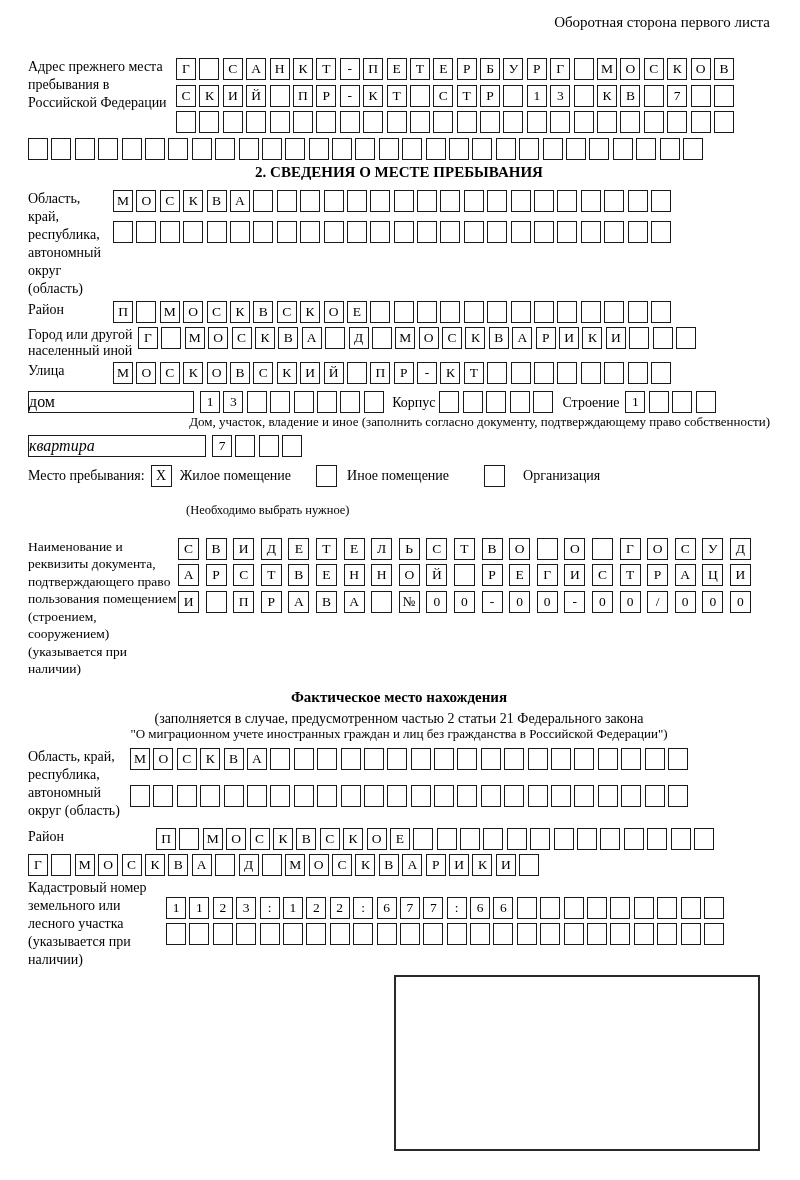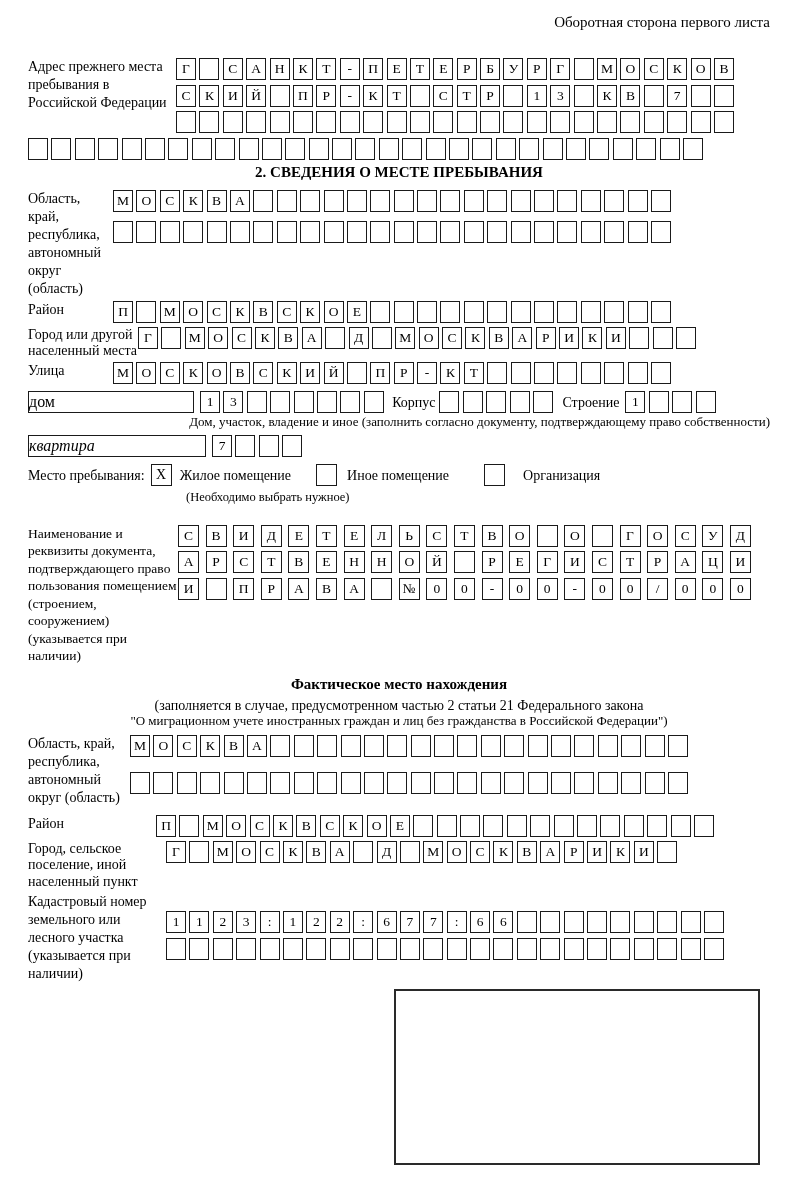--- a/index.html
+++ b/index.html
@@ -254,21 +254,21 @@
         <span class="cell"></span>
         <span class="cell"></span>
         <span class="cell"></span>
         <span class="cell"></span>
         <span class="cell"></span>
         <span class="cell"></span>
       </div>
   </div>
 
   <div class="field" style="margin-top:4px;">
-    <div class="flabel" style="width:110px; line-height:16.5px;">Город или другой населенный места</div>
+    <div class="flabel" style="width:110px; line-height:16.5px;">Город или другой населенный иной</div>
     <div class="cellrow">
         <span class="cell">Г</span>
         <span class="cell"></span>
         <span class="cell">М</span>
         <span class="cell">О</span>
         <span class="cell">С</span>
         <span class="cell">К</span>
         <span class="cell">В</span>
         <span class="cell">А</span>
         <span class="cell"></span>
@@ -353,30 +353,30 @@
   <div style="display:flex; align-items:flex-start; margin-top:6px;">
     <div class="labelbox" style="width:176px;font-style:italic;">квартира</div>
     <div class="cellrow" style="margin-left:6px;">
         <span class="cell">7</span>
         <span class="cell"></span>
         <span class="cell"></span>
         <span class="cell"></span>
       </div>
   </div>
 
-  <div style="display:flex; align-items:center; margin-top:7px;">
+  <div style="display:flex; align-items:flex-end; margin-top:7px;">
     <div class="inline-lbl">Место пребывания:</div>
     <span class="checkbox" style="margin-left:6px;">X</span>
     <div class="inline-lbl" style="margin-left:8px;">Жилое помещение</div>
     <span class="checkbox" style="margin-left:25px;"></span>
     <div class="inline-lbl" style="margin-left:10px;">Иное помещение</div>
     <span class="checkbox" style="margin-left:35px;"></span>
     <div class="inline-lbl" style="margin-left:18px;">Организация</div>
   </div>
-  <div class="caption" style="text-align:left; margin-left:158px; margin-top:3px;">(Необходимо выбрать нужное)</div>
+  <div class="caption" style="text-align:left; margin-left:158px; margin-top:16px;">(Необходимо выбрать нужное)</div>
 
   <div class="field" style="margin-top:20px;">
     <div class="flabel" style="width:150px; font-size:13.5px; line-height:17.5px;">Наименование и реквизиты документа, подтверждающего право пользования помещением (строением, сооружением) (указывается при наличии)</div>
     <div class="rows gap6">
       <div class="cellrow">
           <span class="cell">С</span>
           <span class="cell">В</span>
           <span class="cell">И</span>
           <span class="cell">Д</span>
           <span class="cell">Е</span>
@@ -532,21 +532,20 @@
         <span class="cell"></span>
         <span class="cell"></span>
         <span class="cell"></span>
         <span class="cell"></span>
         <span class="cell"></span>
         <span class="cell"></span>
       </div>
   </div>
 
   <div class="field" style="margin-top:4px;">
-    <div class="flabel" style="width:138px; line-height:16.5px;">Город, сельское поселение, иной населенный пункт</div>
     <div class="cellrow">
         <span class="cell">Г</span>
         <span class="cell"></span>
         <span class="cell">М</span>
         <span class="cell">О</span>
         <span class="cell">С</span>
         <span class="cell">К</span>
         <span class="cell">В</span>
         <span class="cell">А</span>
         <span class="cell"></span>

